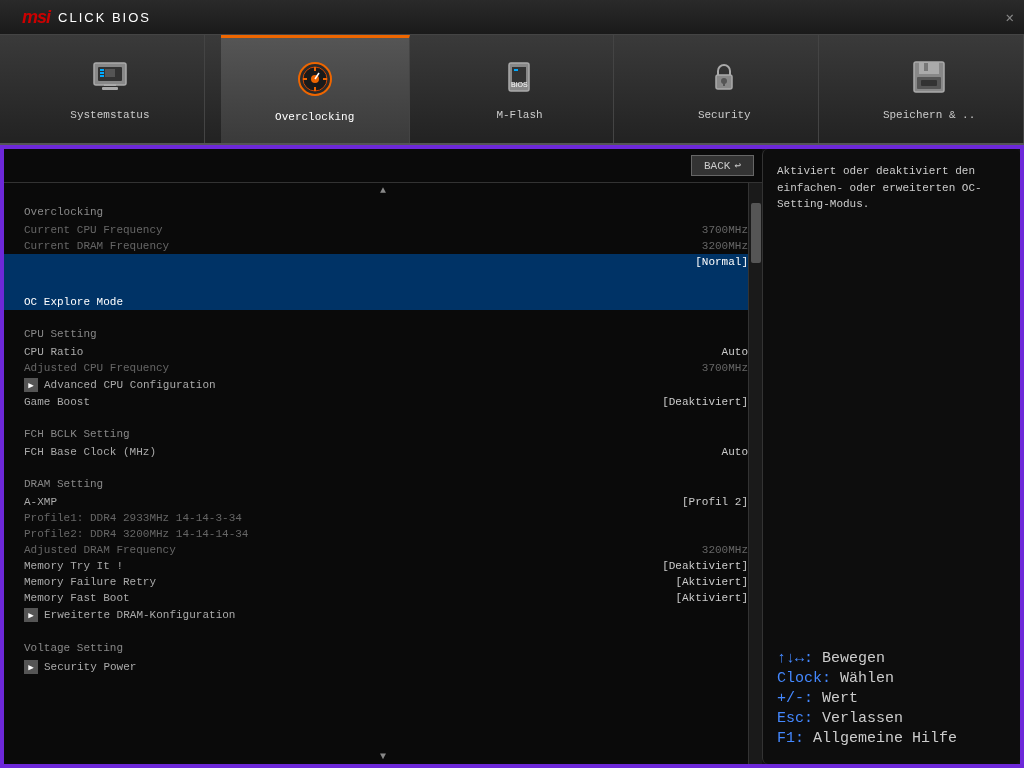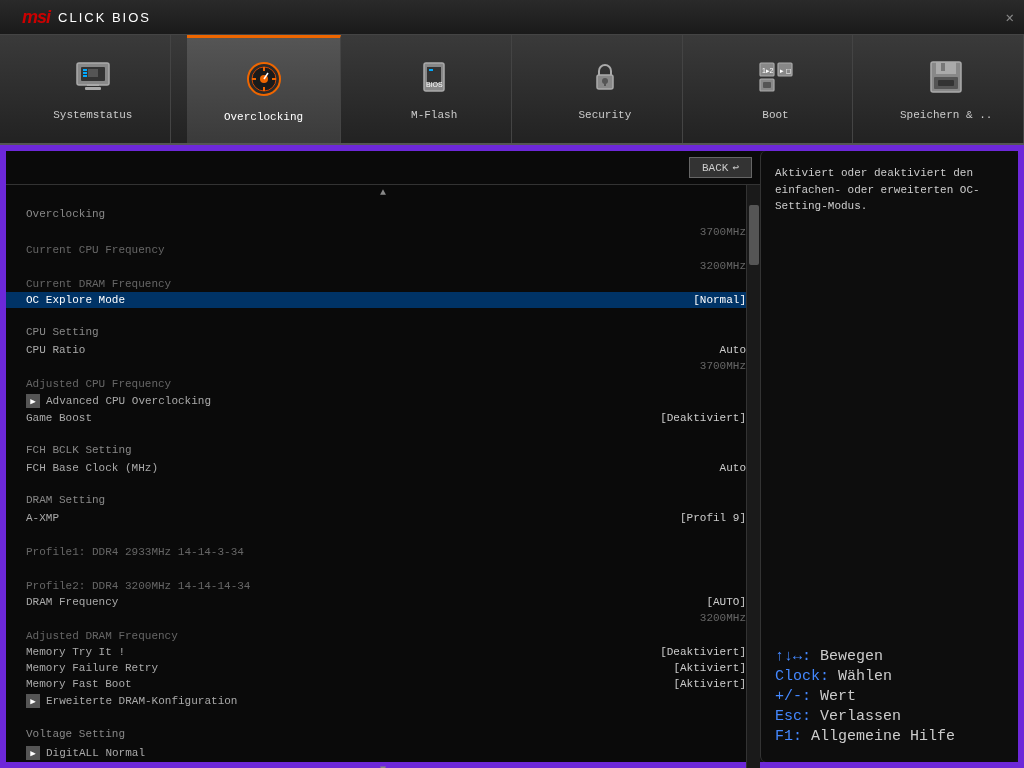--- a/index.html
+++ b/index.html
@@ -89,21 +89,21 @@
       width: 36px;
       height: 36px;
     }
 
     
     .main-content {
       width: 100%;
       height: calc(768px - 145px);
       display: flex;
       background: #111;
-      border: 6px solid #6d28d9;
+      border: 4px solid #6d28d9;
       margin: 0;
     }
 
     
     .left-panel {
       flex: 1;
       background: #0a0a0a;
       color: #ccc;
       font-size: 11px;
       position: relative;
@@ -153,25 +153,25 @@
       font-size: 11px;
       min-height: 16px;
     }
     .setting-row.selected {
       background: #003366;
       color: #fff;
       margin: 0 -14px 0 -20px;
       padding: 2px 14px 2px 20px;
     }
     .setting-row .label { color: #aaa; }
-    .setting-row.selected .label { color: #fff; }
+    .setting-row.selected .label { color: #fff; margin-top: 40px; }
     .setting-row .value { color: #ccc; }
     .setting-row.selected .value { color: #fff; }
     .setting-row.dimmed { color: #666; }
-    .setting-row.dimmed .label { color: #666; margin-top: 18px; }
+    .setting-row.dimmed .label { color: #666; }
     .setting-row.dimmed .value { color: #666; }
     .sub-item {
       display: flex;
       align-items: center;
       padding: 2px 0;
       color: #aaa;
       font-size: 11px;
       cursor: pointer;
     }
     .sub-item .arrow {
@@ -306,33 +306,20 @@
       <svg viewBox="0 0 36 36" fill="none">
         <rect x="10" y="16" width="16" height="14" rx="2" fill="#888" stroke="#aaa" stroke-width="1.5"></rect>
         <path d="M12 16 V12 A6 6 0 0 1 24 12 V16" stroke="#aaa" stroke-width="2" fill="none"></path>
         <circle cx="18" cy="22" r="3" fill="#555"></circle>
         <line x1="18" y1="22" x2="18" y2="27" stroke="#555" stroke-width="2"></line>
       </svg>
     </div>
     <span>Security</span>
   </div>
 
-  <div class="nav-item">
-    <div class="nav-icon">
-      <svg viewBox="0 0 36 36" fill="none">
-        <rect x="2" y="4" width="14" height="13" rx="1" fill="#888" stroke="#aaa" stroke-width="1.2"></rect>
-        <rect x="20" y="4" width="14" height="13" rx="1" fill="#888" stroke="#aaa" stroke-width="1.2"></rect>
-        <rect x="2" y="20" width="14" height="12" rx="1" fill="#888" stroke="#aaa" stroke-width="1.2"></rect>
-        <text x="4" y="14" font-size="7" fill="#fff" font-family="Arial">1▸2</text>
-        <text x="22" y="14" font-size="7" fill="#fff" font-family="Arial">▸ ◻</text>
-        <rect x="5" y="23" width="8" height="6" rx="1" fill="#555"></rect>
-      </svg>
-    </div>
-    <span>Boot</span>
-  </div>
 
   <div class="nav-item">
     <div class="nav-icon">
       <svg viewBox="0 0 36 36" fill="none">
         <rect x="3" y="3" width="30" height="30" rx="2" fill="#888" stroke="#aaa" stroke-width="1.5"></rect>
         <rect x="8" y="3" width="20" height="12" fill="#aaa"></rect>
         <rect x="13" y="4" width="4" height="8" fill="#777"></rect>
         <rect x="6" y="18" width="24" height="12" rx="1" fill="#555"></rect>
         <rect x="10" y="21" width="16" height="6" rx="1" fill="#333"></rect>
       </svg>
@@ -381,21 +368,21 @@
           <span class="value">Auto</span>
         </div>
 
         <div class="setting-row dimmed">
           <span class="label">Adjusted CPU Frequency</span>
           <span class="value">3700MHz</span>
         </div>
 
         <div class="sub-item">
           <span class="arrow">▶</span>
-          <span>Advanced CPU Overclocking</span>
+          <span>Advanced CPU Configuration</span>
         </div>
 
         <div class="setting-row">
           <span class="label">Game Boost</span>
           <span class="value">[Deaktiviert]</span>
         </div>
 
         <div class="divider-row"></div>
 
         <div class="section-title">FCH BCLK Setting</div>
@@ -404,35 +391,31 @@
           <span class="label">FCH Base Clock (MHz)</span>
           <span class="value">Auto</span>
         </div>
 
         <div class="divider-row"></div>
 
         <div class="section-title">DRAM Setting</div>
 
         <div class="setting-row">
           <span class="label">A-XMP</span>
-          <span class="value">[Profil 9]</span>
+          <span class="value">[Profil 2]</span>
         </div>
 
         <div class="setting-row dimmed">
           <span class="label">Profile1: DDR4 2933MHz 14-14-3-34</span>
         </div>
 
         <div class="setting-row dimmed">
           <span class="label">Profile2: DDR4 3200MHz 14-14-14-34</span>
         </div>
 
-        <div class="setting-row">
-          <span class="label">DRAM Frequency</span>
-          <span class="value">[AUTO]</span>
-        </div>
 
         <div class="setting-row dimmed">
           <span class="label">Adjusted DRAM Frequency</span>
           <span class="value">3200MHz</span>
         </div>
 
         <div class="setting-row">
           <span class="label">Memory Try It !</span>
           <span class="value">[Deaktiviert]</span>
         </div>
@@ -451,21 +434,21 @@
           <span class="arrow">▶</span>
           <span>Erweiterte DRAM-Konfiguration</span>
         </div>
 
         <div class="divider-row"></div>
 
         <div class="section-title">Voltage Setting</div>
 
         <div class="sub-item">
           <span class="arrow">▶</span>
-          <span>DigitALL Normal</span>
+          <span>Security Power</span>
         </div>
 
       </div>
 
       <div class="scroll-indicator-bottom">▼</div>
 
       <div class="scrollbar-container">
         <div class="scrollbar-thumb"></div>
       </div>
     </div>

